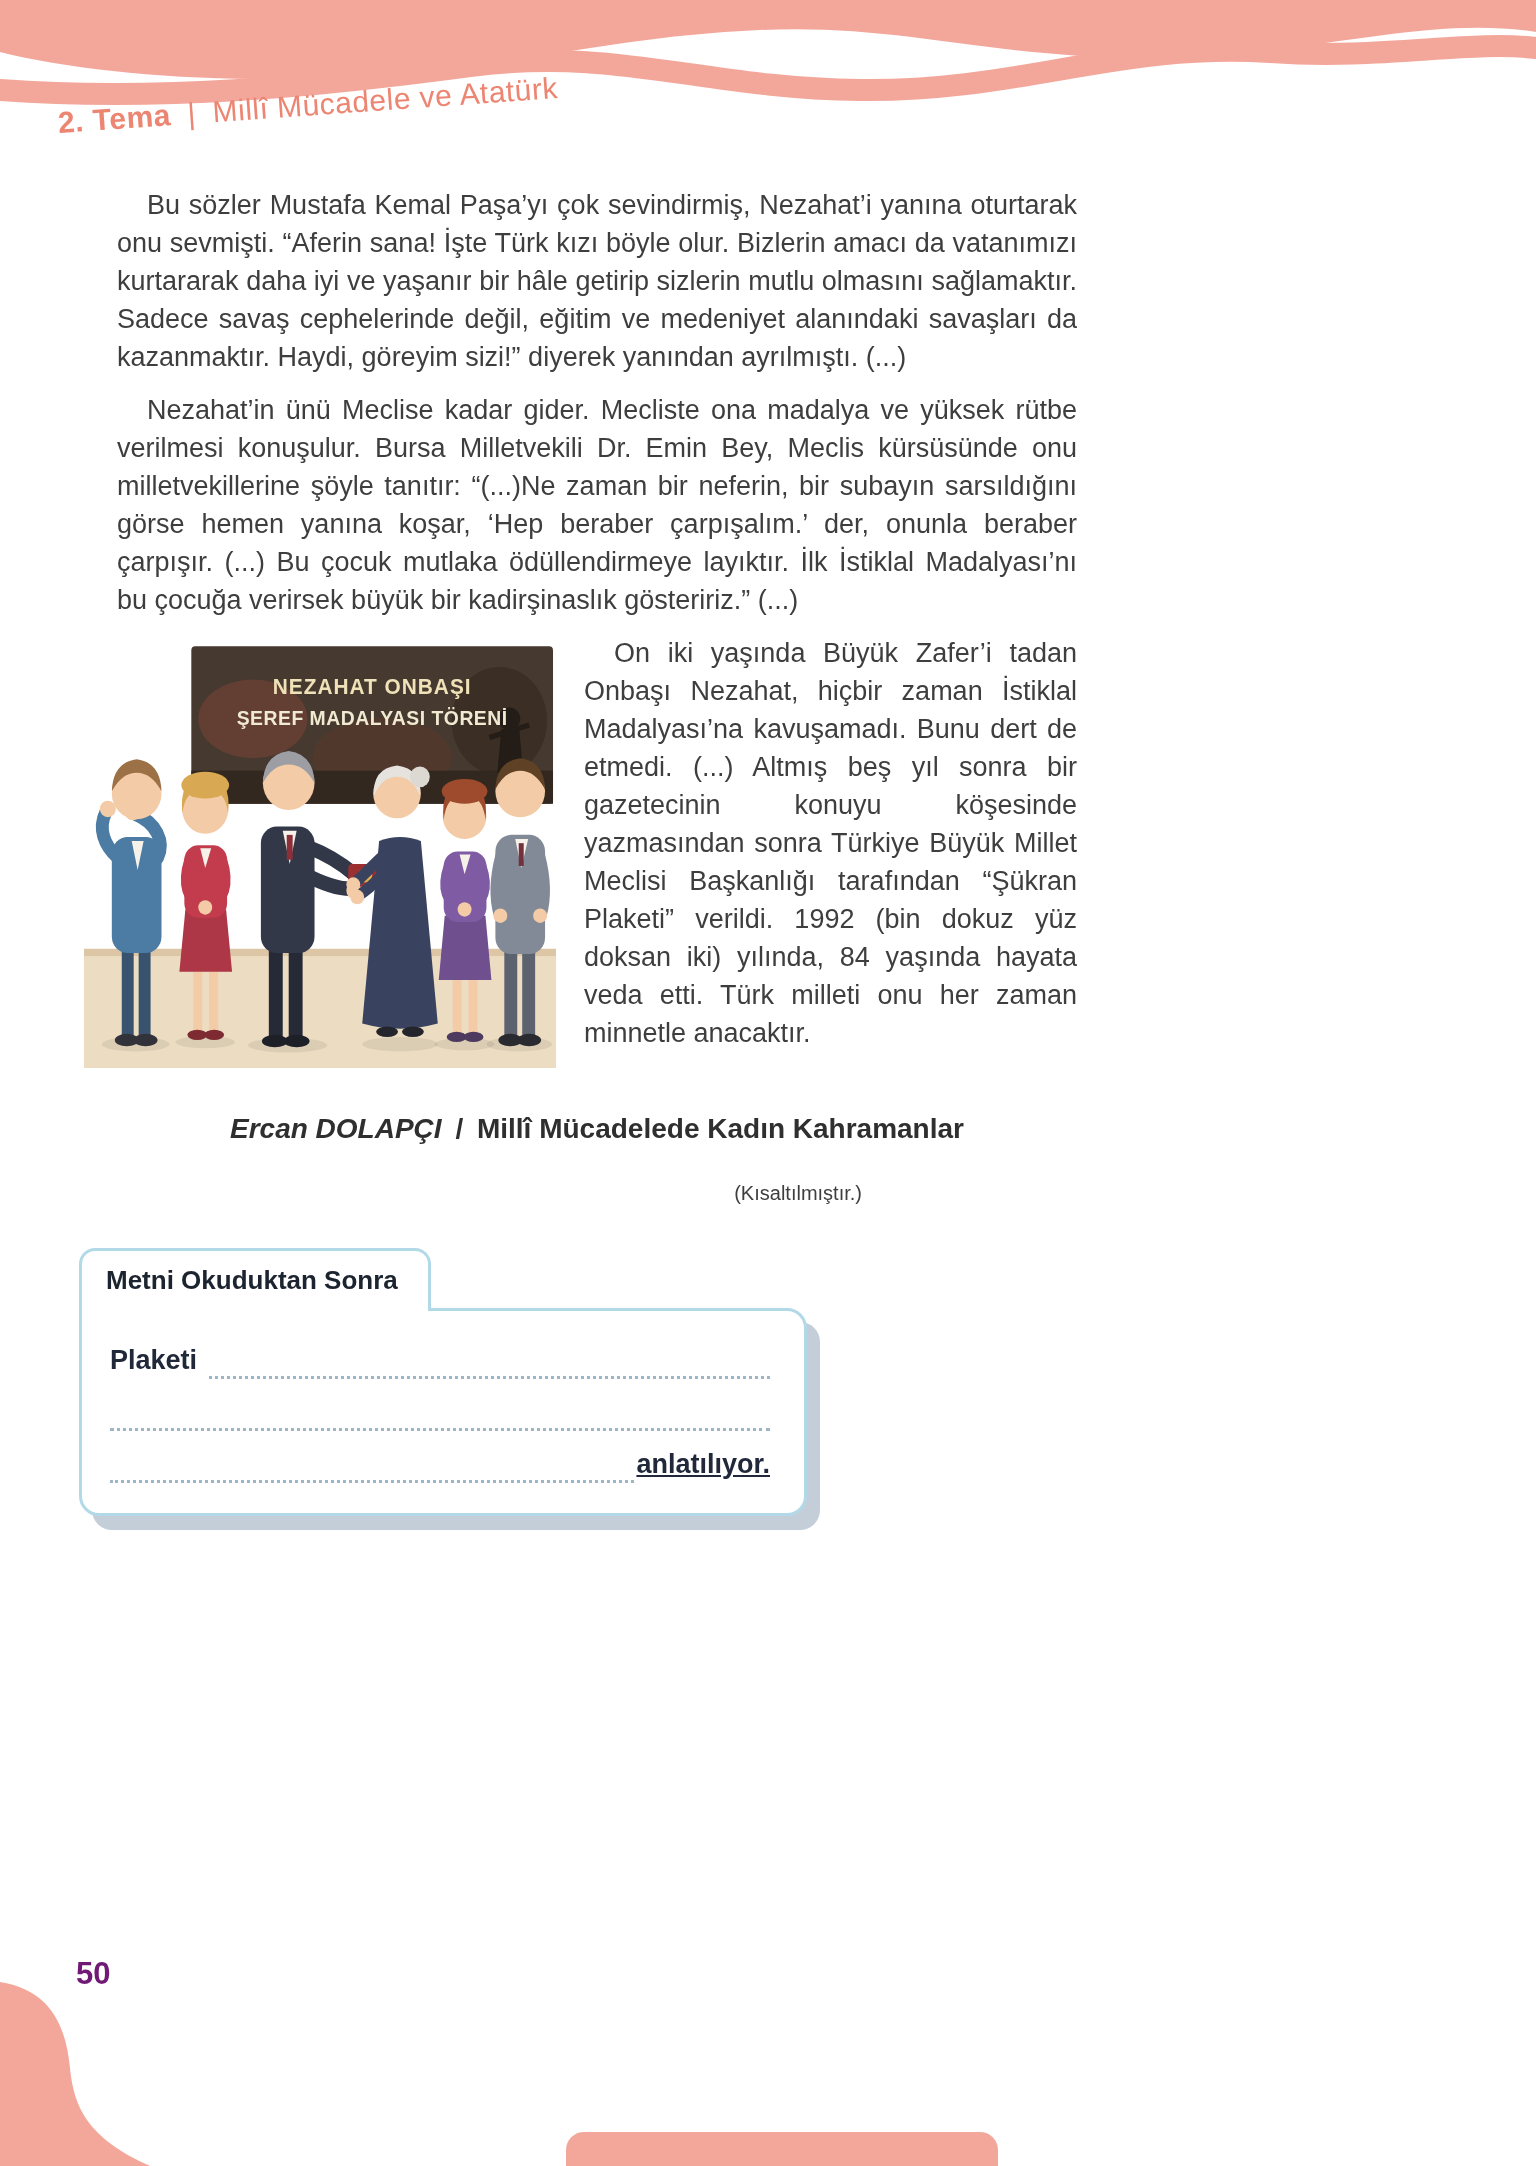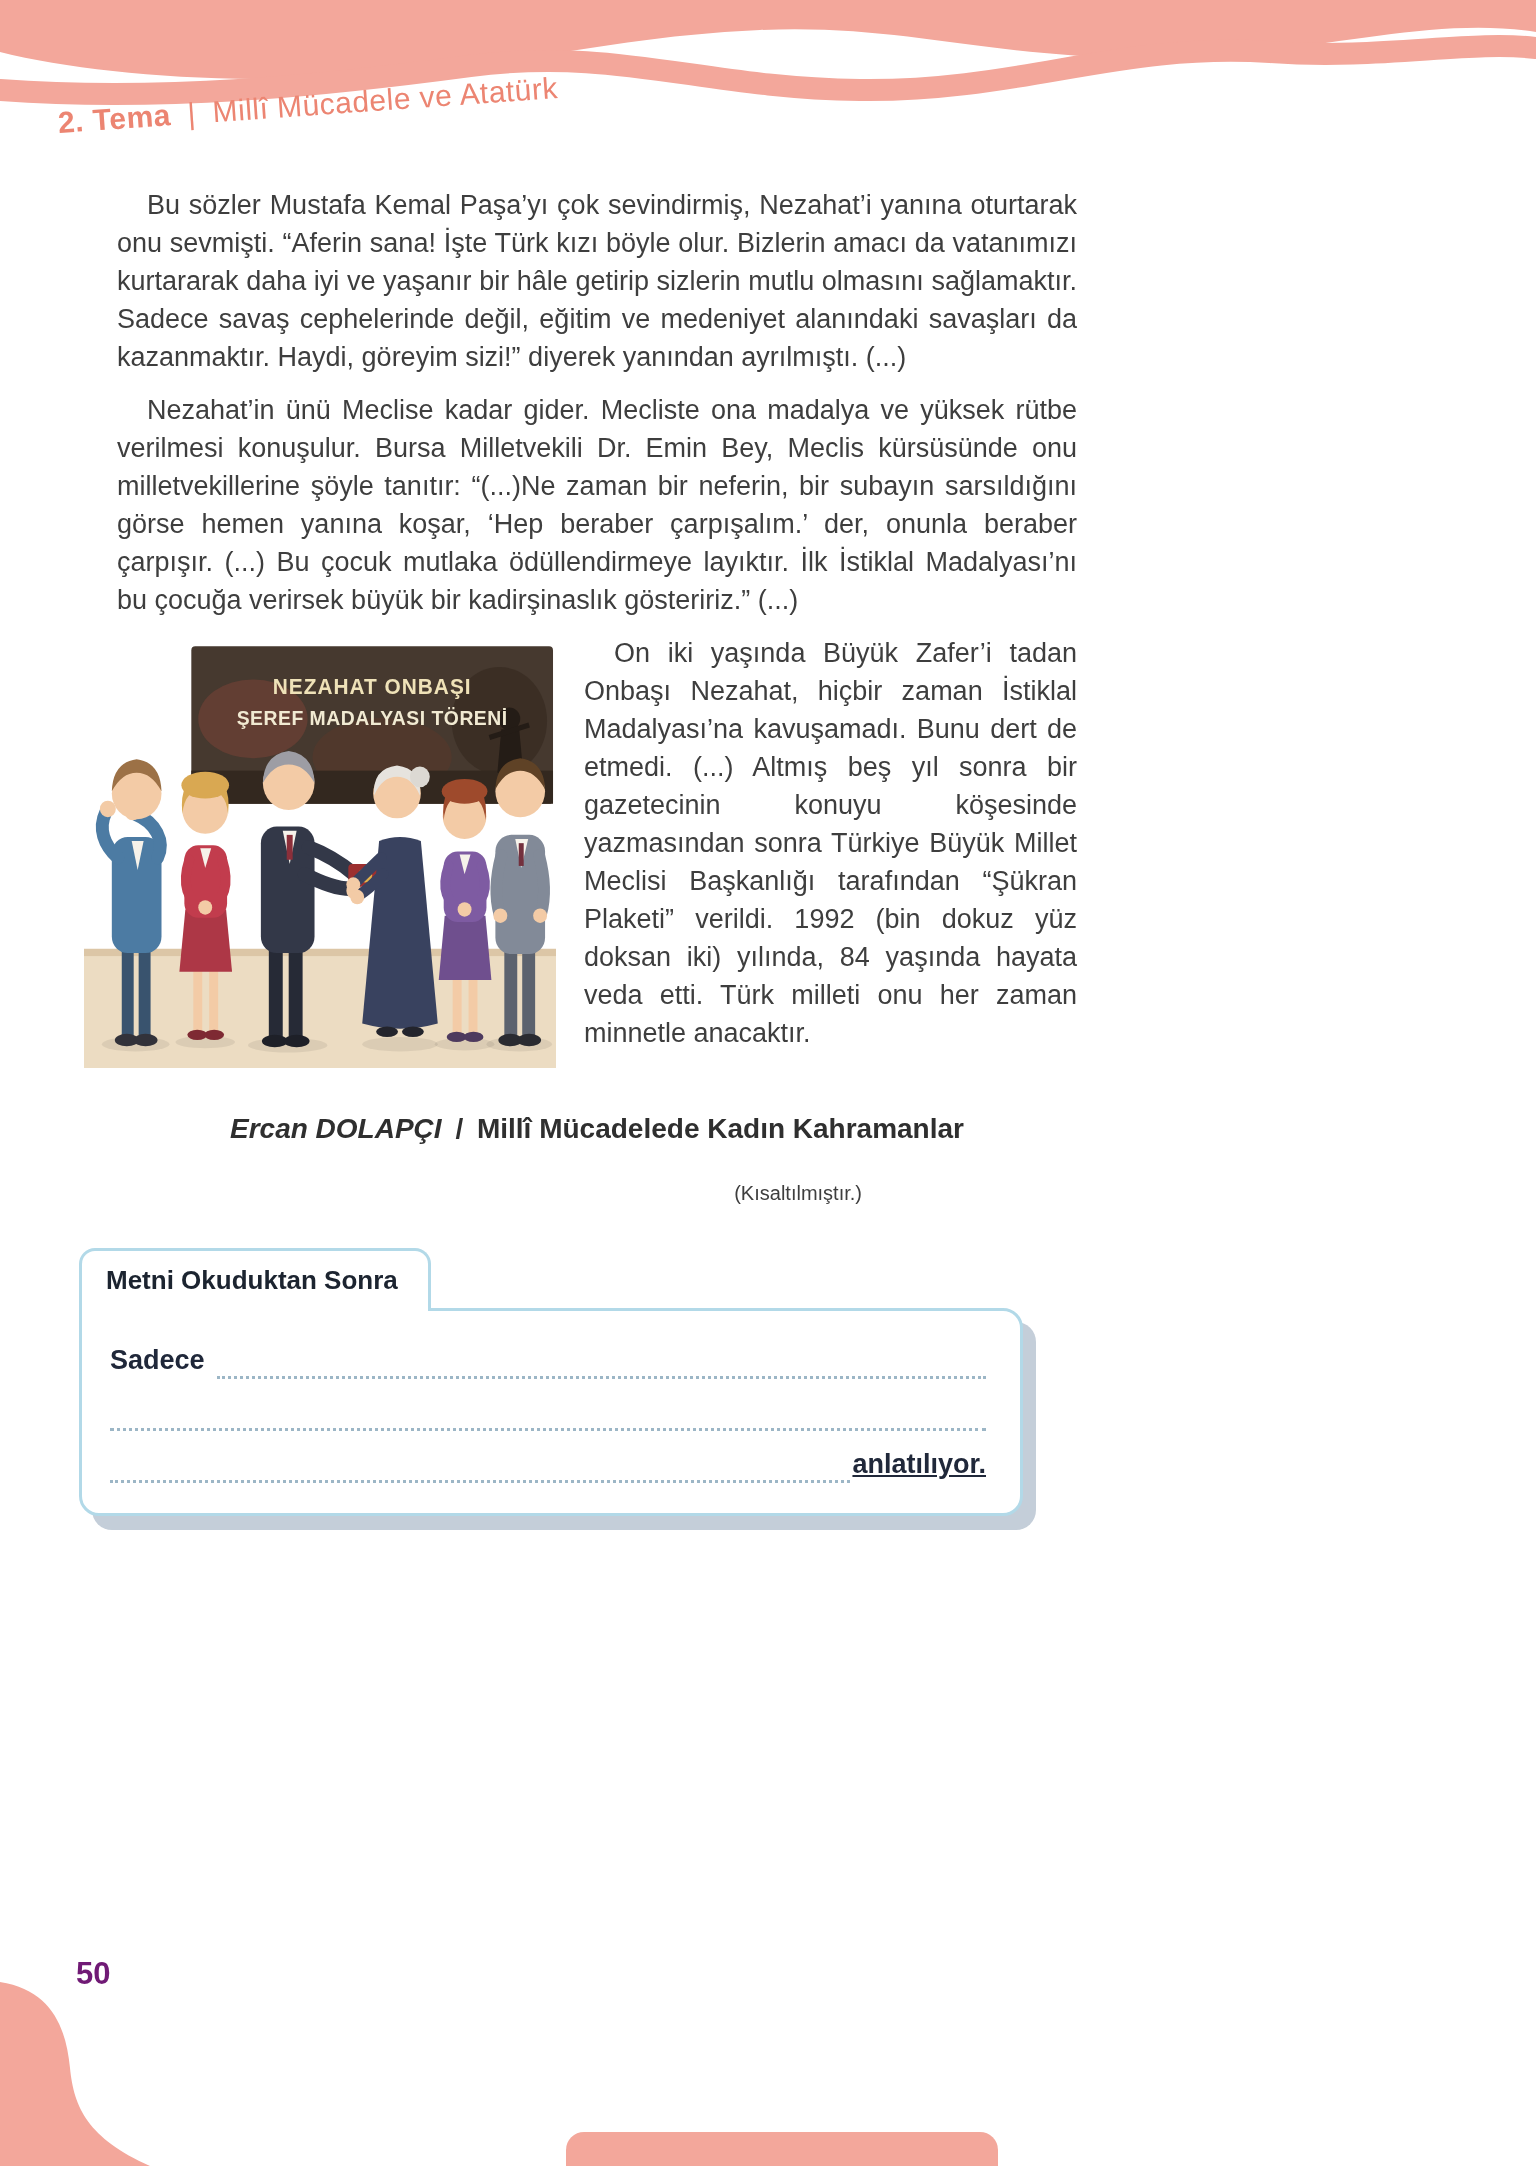--- a/index.html
+++ b/index.html
@@ -30,21 +30,21 @@
   .image-block{margin-top:10px;}
   .illustration{float:left;width:472px;height:430px;margin:4px 28px 4px -33px;}
   .illustration svg{width:100%;height:100%;display:block;}
   .image-block .body-par{margin-bottom:0;}
   .clear{clear:both;}
   .attribution{margin:38px 0 0 0;text-align:center;font-size:28px;font-weight:bold;color:#2f2f2f;}
   .attribution .author{font-style:italic;}
   .attribution .att-sep{margin:0 6px;}
   .abridged{margin:26px 0 0 0;text-align:right;padding-right:215px;font-size:20px;}
   
-  .after-box{margin-top:36px;margin-left:-38px;width:944px;}
+  .after-box{margin-top:36px;margin-left:-38px;width:728px;}
   .after-tab{
     display:inline-block;position:relative;z-index:2;
     background:#fff;
     border:3px solid var(--box-border,#b2d9e8);border-bottom:none;
     border-radius:16px 16px 0 0;
     padding:10px 30px 12px 24px;margin-bottom:-3px;
     font-size:26px;font-weight:bold;color:#1c2430;
   }
   .after-body{
     position:relative;background:#fff;
@@ -225,21 +225,21 @@
       <span class="att-sep">/</span>
       <span class="work">Millî Mücadelede Kadın Kahramanlar</span>
     </p>
 
     <p class="abridged">(Kısaltılmıştır.)</p>
 
     <section class="after-box">
       <div class="after-tab">Metni Okuduktan Sonra</div>
       <div class="after-body">
         <div class="fill-row">
-          <span class="fill-label lead">Sadece</span>
+          <span class="fill-label lead">Plaketi</span>
           <span class="dotted"></span>
         </div>
         <div class="fill-row">
           <span class="dotted"></span>
         </div>
         <div class="fill-row">
           <span class="dotted"></span>
           <span class="fill-label tail">anlatılıyor.</span>
         </div>
       </div>

